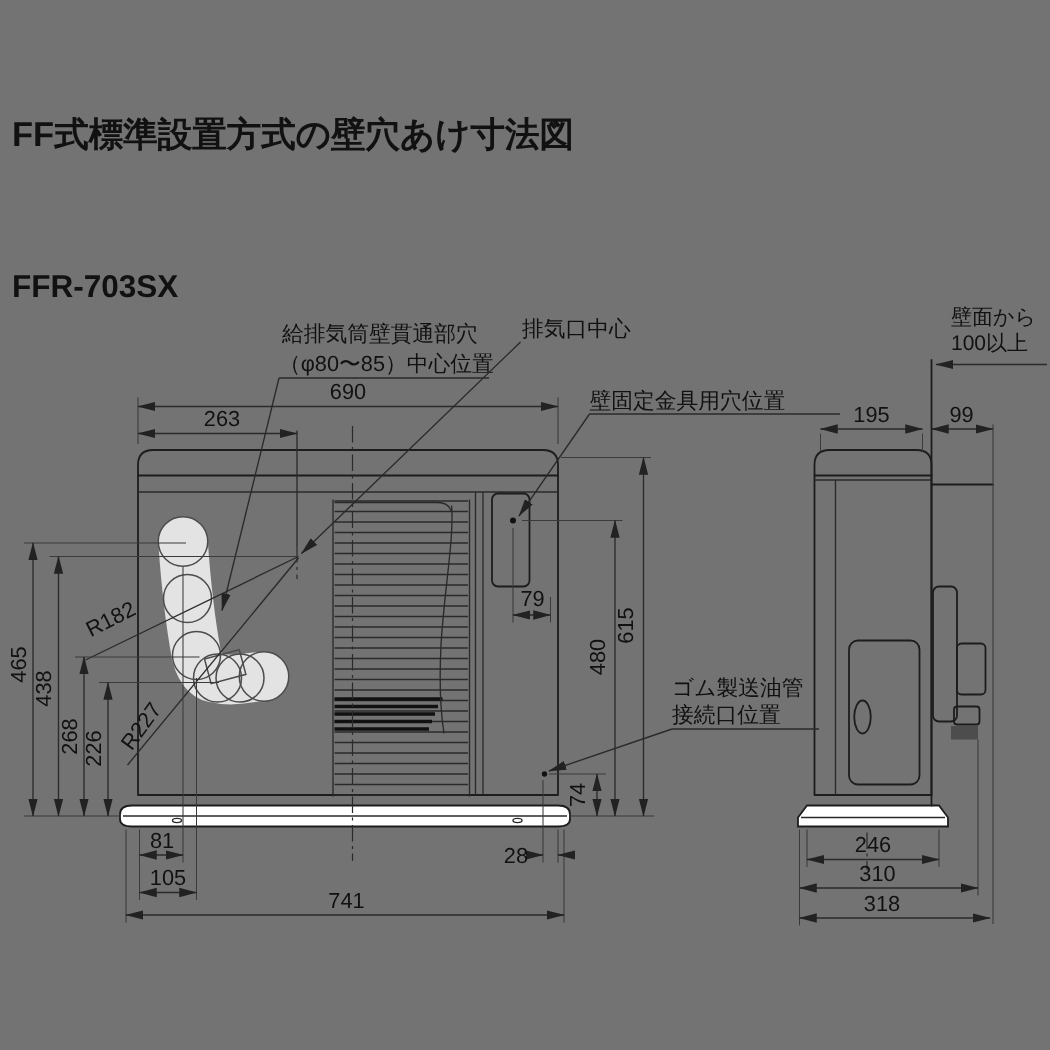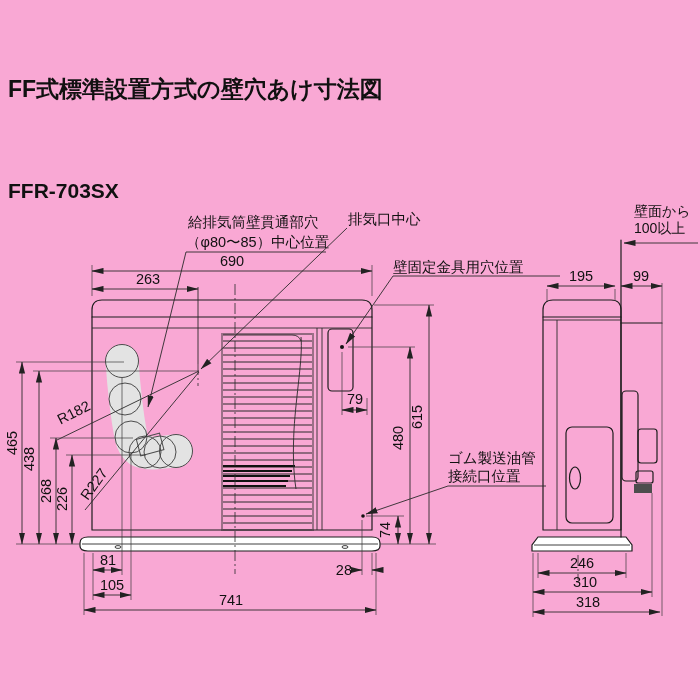--- a/index.html
+++ b/index.html
@@ -1,16 +1,16 @@
 <!DOCTYPE html>
 <html><head>
 <meta charset="utf-8">
 <style>
   html,body{margin:0;padding:0;background:#ffffff;}
-  .stage{position:relative;width:700px;height:700px;background:#f9a8d4;overflow:hidden;
+  .stage{position:relative;width:700px;height:700px;background:#737373;overflow:hidden;
          font-family:"Liberation Sans","DejaVu Sans",sans-serif;}
   svg{display:block;}
   .obj   {stroke:#1d1d1d;stroke-width:1.2;fill:none;stroke-linecap:round;stroke-linejoin:round;}
   .objf  {stroke:#1d1d1d;stroke-width:1.2;fill:#ffffff;}
   .thin  {stroke:#2a2a2a;stroke-width:0.9;fill:none;}
   .dim   {stroke:#2a2a2a;stroke-width:0.9;fill:none;}
   .ext   {stroke:#3a3a3a;stroke-width:0.7;fill:none;}
   .slat  {stroke:#2a2a2a;stroke-width:1;}
   .slatD {stroke:#111;stroke-width:2.2;}
   .cl    {stroke:#2a2a2a;stroke-width:0.8;stroke-dasharray:11 3 2 3;fill:none;}

